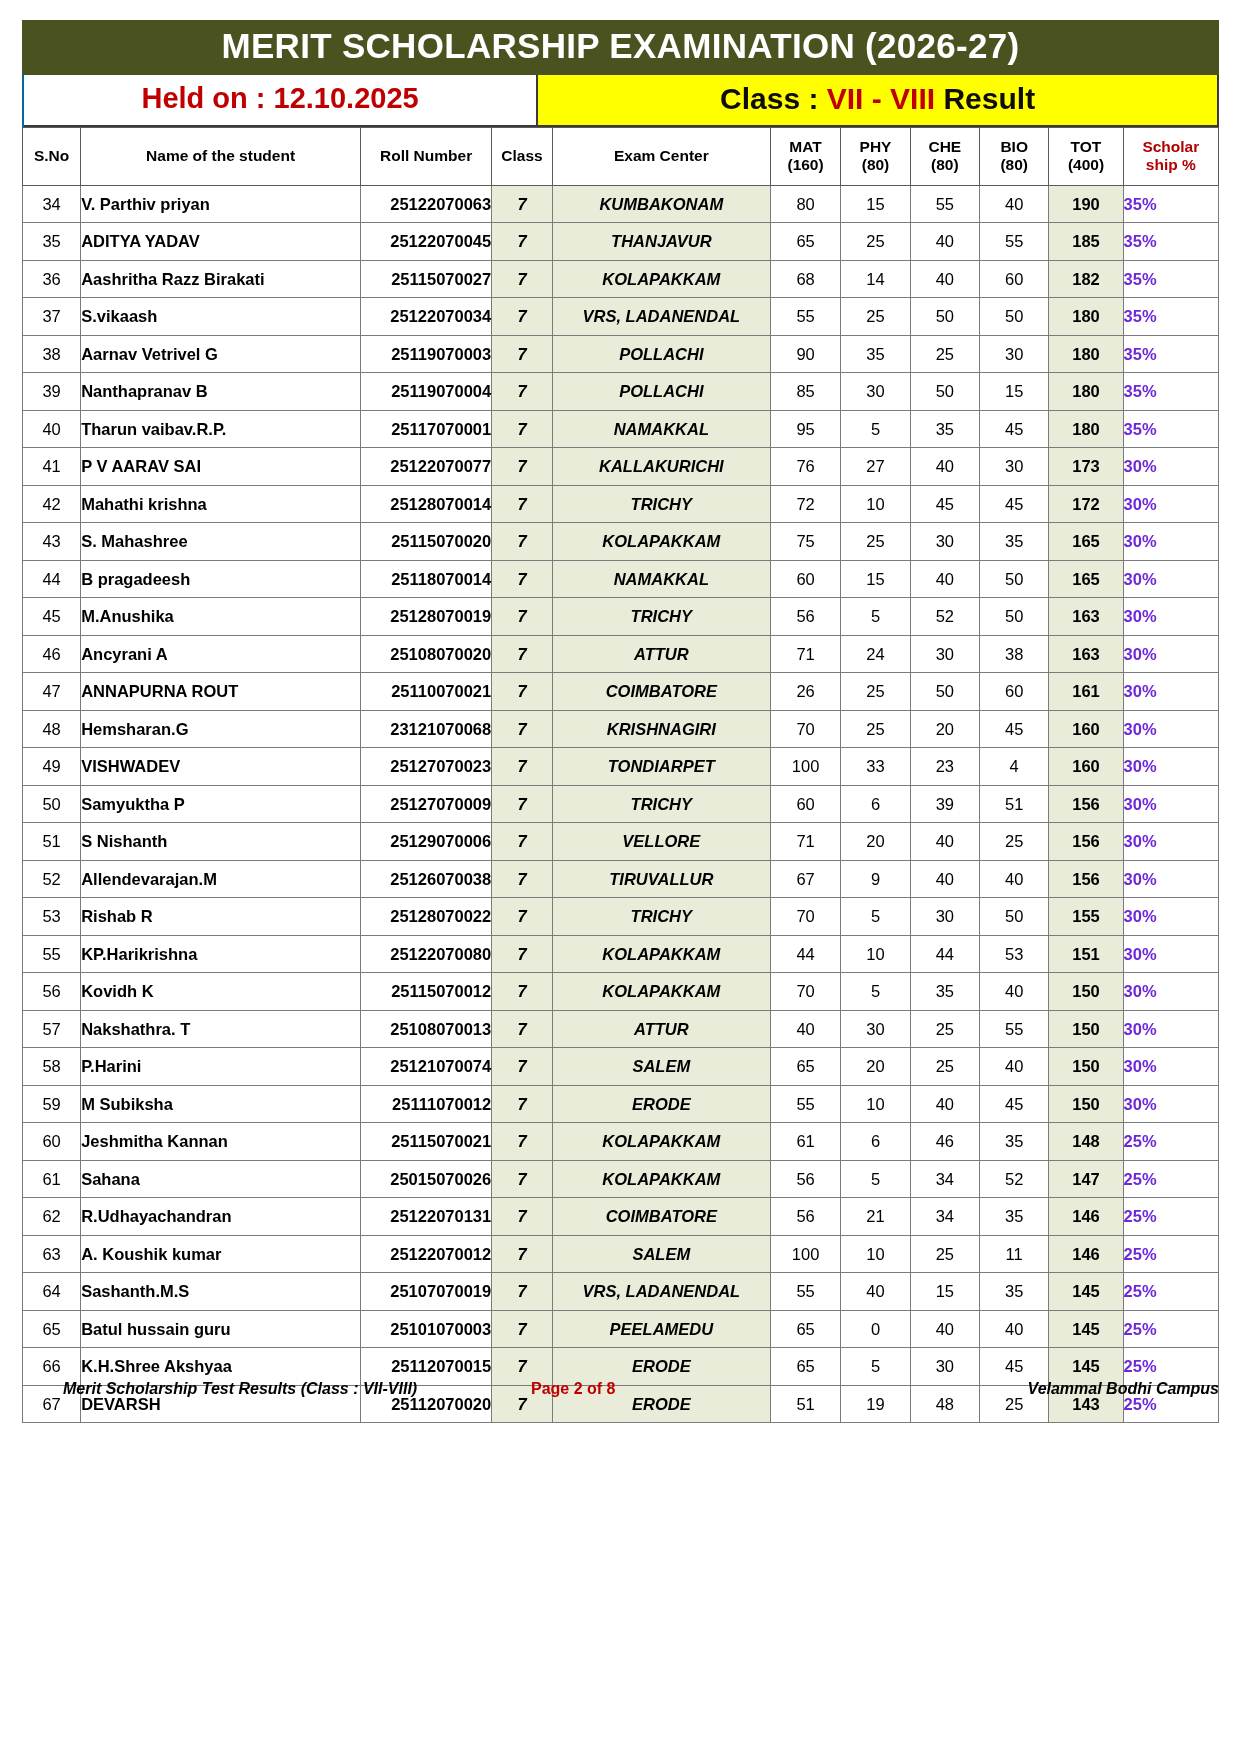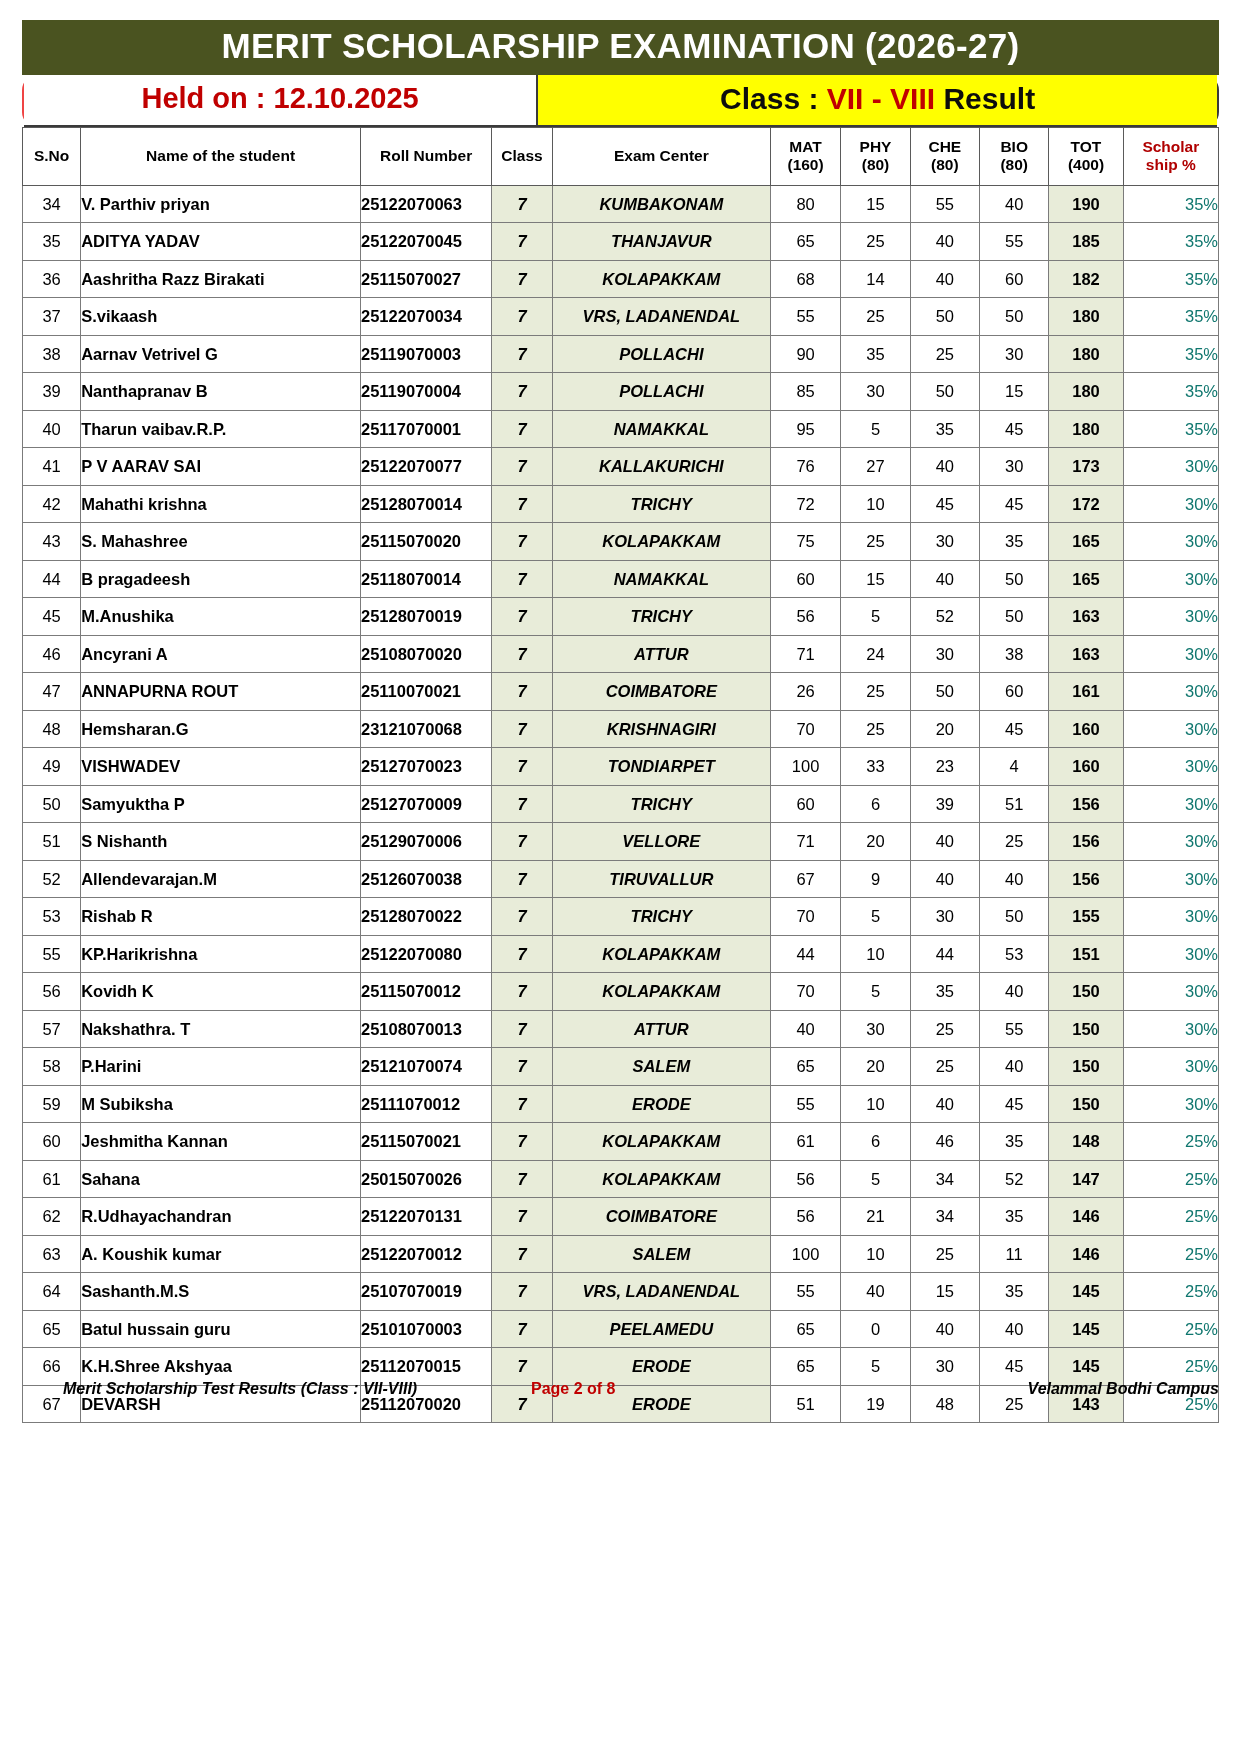--- a/index.html
+++ b/index.html
@@ -28,23 +28,22 @@
     font-size: 35px;
     font-weight: bold;
     letter-spacing: 0.3px;
     padding: 8px 0 10px 0;
     line-height: 1.05;
   }
   
   .subhead {
     display: flex;
     width: 100%;
-    border-left: 2px solid #ef4444;
+    border-left: 2px solid #0369a1;
     border-right: 2px solid #3a3a3a;
-    border-radius: 15px;
   }
   .subhead-left {
     width: 43.1%;
     background: #ffffff;
     border-bottom: 2px solid #3a3a3a;
     border-right: 2px solid #3a3a3a;
     text-align: center;
     font-size: 29px;
     font-weight: bold;
     color: #c00000;
@@ -98,26 +97,26 @@
   col.c-center   { width: 17.6%; }
   col.c-mat      { width: 5.7%; }
   col.c-phy      { width: 5.6%; }
   col.c-che      { width: 5.6%; }
   col.c-bio      { width: 5.6%; }
   col.c-tot      { width: 6.0%; }
   col.c-schol    { width: 7.7%; }
 
   td.sno    { text-align: center; font-size: 17px; }
   td.name   { text-align: left; padding-left: 13px; font-weight: bold; font-size: 17px; }
-  td.roll   { text-align: left; font-size: 15px; font-weight: bold; margin-top: 8px; }
+  td.roll   { text-align: right; font-size: 15px; font-weight: bold; margin-top: 8px; }
   td.cls    { text-align: center; font-weight: bold; font-style: italic; font-size: 16px; background: #e8ecd9; }
   td.center { text-align: center; font-weight: bold; font-style: italic; font-size: 15.5px; background: #e8ecd9; margin-top: 45px; }
   td.mark   { text-align: center; font-size: 17px; }
   td.tot    { text-align: center; font-weight: bold; font-size: 17px; background: #e8ecd9; }
-  td.schol  { text-align: right; font-weight: normal; font-size: 20px; color: #0f766e; }
+  td.schol  { text-align: left; font-weight: bold; font-size: 20px; color: #6d28d9; }
 
   
   .footer {
     position: absolute;
     left: 22px;
     right: 22px;
     bottom: 34px;
     display: flex;
     align-items: center;
     font-size: 16px;

